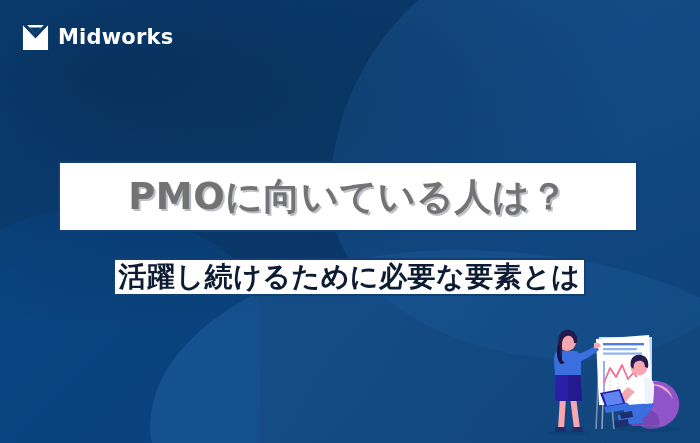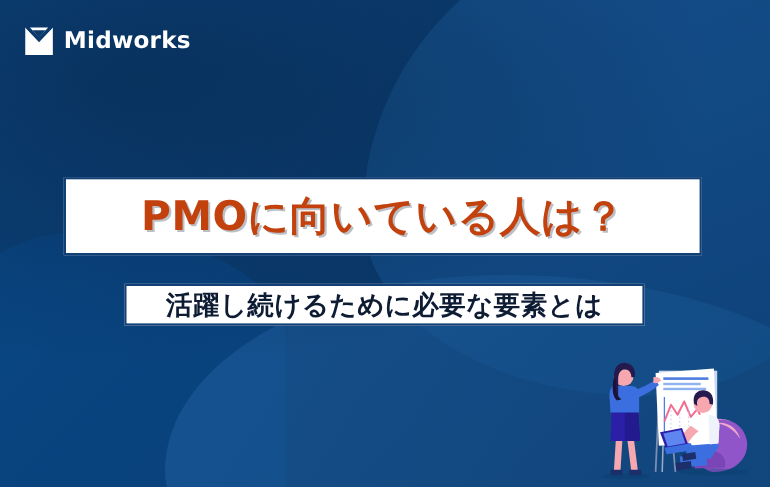--- a/index.html
+++ b/index.html
@@ -90,21 +90,21 @@
     width: 580px;
     height: 71px;
     background: #ffffff;
     border: 2px solid #123f74;
     box-sizing: border-box;
     display: flex;
     align-items: center;
     justify-content: center;
   }
   .title-text {
-    color: #c2410c;
+    color: #737373;
     font-size: 37px;
     font-weight: 700;
     letter-spacing: .5px;
     white-space: nowrap;
     text-shadow: 2px 2px 0 rgba(13,27,51,.28);
     font-family: "DejaVu Sans", "Liberation Sans", sans-serif;
   }
 
   .sub-box {
     position: absolute;
@@ -114,21 +114,21 @@
     height: 38px;
     background: #ffffff;
     border: 2px solid #123f74;
     box-sizing: border-box;
     display: flex;
     align-items: center;
     justify-content: center;
   }
   .sub-text {
     color: #0d1b33;
-    font-size: 24px;
+    font-size: 28px;
     font-weight: 700;
     letter-spacing: .5px;
     white-space: nowrap;
     font-family: "DejaVu Sans", "Liberation Sans", sans-serif;
   }
 
   
   .illustration {
     position: absolute;
     left: 536px;

